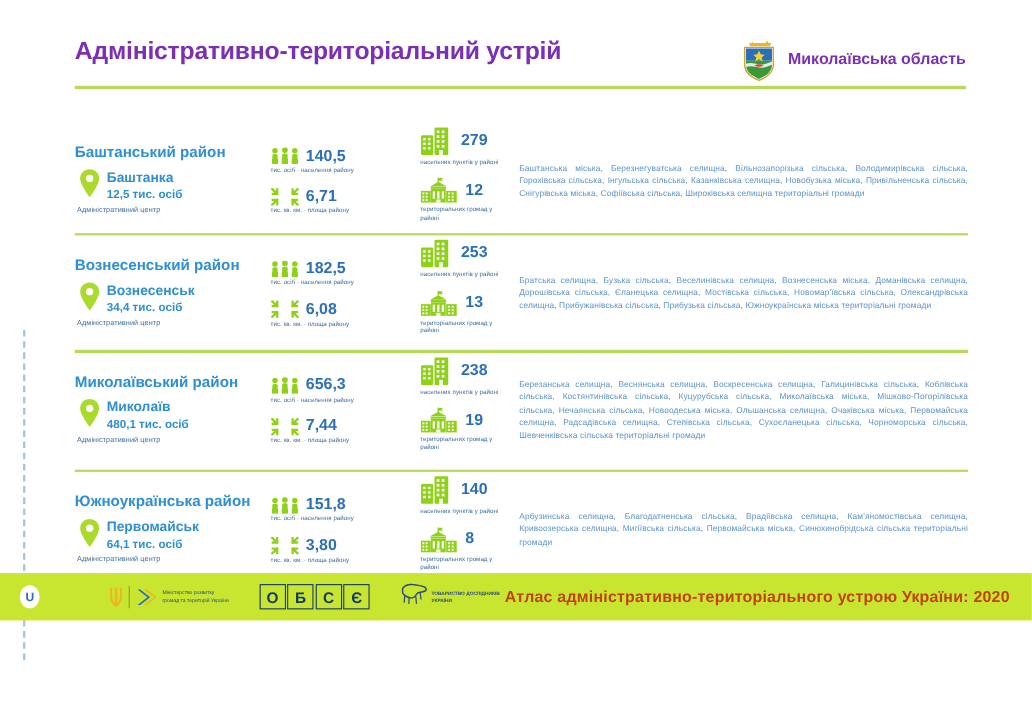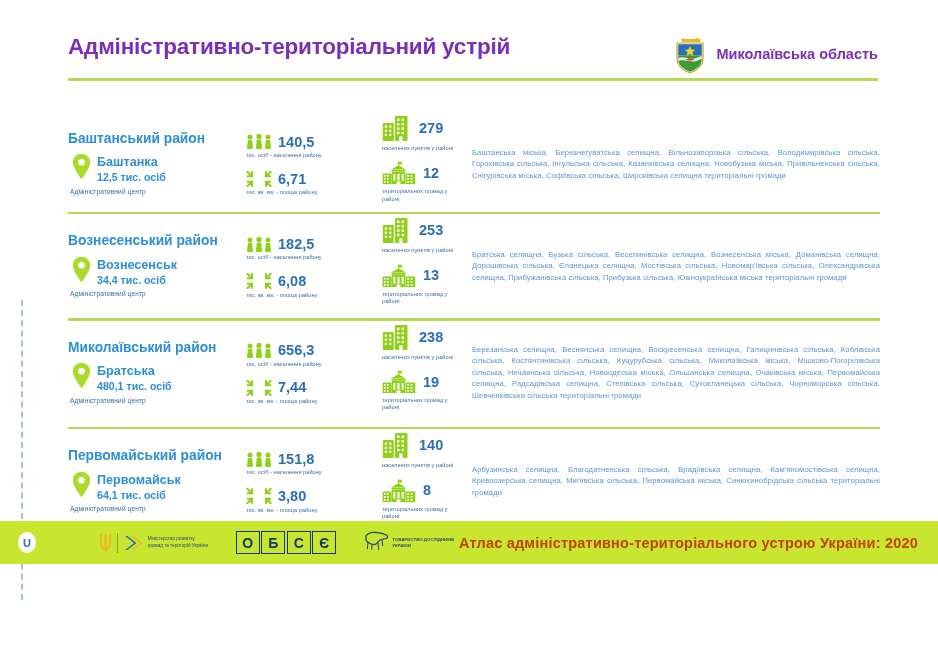--- a/index.html
+++ b/index.html
@@ -606,21 +606,21 @@
       <div class="row" style="min-height: 106px;">
     <div class="row-inner">
       <div class="col-district">
         <div class="district-name">Миколаївський район</div>
         <div class="center-block">
           <span class="pin-icon"><svg viewBox="0 0 19 27" width="19" height="27">
           <path d="M9.5 0.8 C4.6 0.8 0.9 4.5 0.9 9.2 c0 6 8.6 17 8.6 17 s8.6 -11 8.6 -17 C18.1 4.5 14.4 0.8 9.5 0.8 z" fill="#aadb2c"></path>
           <circle cx="9.5" cy="9.2" r="3.3" fill="#ffffff"></circle>
         </svg></span>
           <span class="center-text">
-            <span class="center-name">Братська</span>
+            <span class="center-name">Миколаїв</span>
             <div class="center-pop">480,1 тис. осіб</div>
           </span>
         </div>
         <div class="center-caption">Адміністративний центр</div>
       </div>
 
       <div class="col-stats">
         <div class="stat">
           <div class="stat-top">
             <span class="icon-people"><svg viewBox="0 0 26 15" width="26" height="15">
@@ -728,21 +728,21 @@
 
       <div class="col-list">
         <div class="community-list">Березанська селищна, Веснянська селищна, Воскресенська селищна, Галицинівська сільська, Коблівська сільська, Костянтинівська сільська, Куцурубська сільська, Миколаївська міська, Мішково-Погорілівська сільська, Нечаянська сільська, Новоодеська міська, Ольшанська селищна, Очаківська міська, Первомайська селищна, Радсадівська селищна, Степівська сільська, Сухоєланецька сільська, Чорноморська сільська, Шевченківська сільська територіальні громади</div>
       </div>
     </div>
   </div>
       <div class="row-divider"></div>
       <div class="row" style="min-height: 96px;">
     <div class="row-inner">
       <div class="col-district">
-        <div class="district-name">Первомайський район</div>
+        <div class="district-name">Южноукраїнська район</div>
         <div class="center-block">
           <span class="pin-icon"><svg viewBox="0 0 19 27" width="19" height="27">
           <path d="M9.5 0.8 C4.6 0.8 0.9 4.5 0.9 9.2 c0 6 8.6 17 8.6 17 s8.6 -11 8.6 -17 C18.1 4.5 14.4 0.8 9.5 0.8 z" fill="#aadb2c"></path>
           <circle cx="9.5" cy="9.2" r="3.3" fill="#ffffff"></circle>
         </svg></span>
           <span class="center-text">
             <span class="center-name">Первомайськ</span>
             <div class="center-pop">64,1 тис. осіб</div>
           </span>
         </div>

